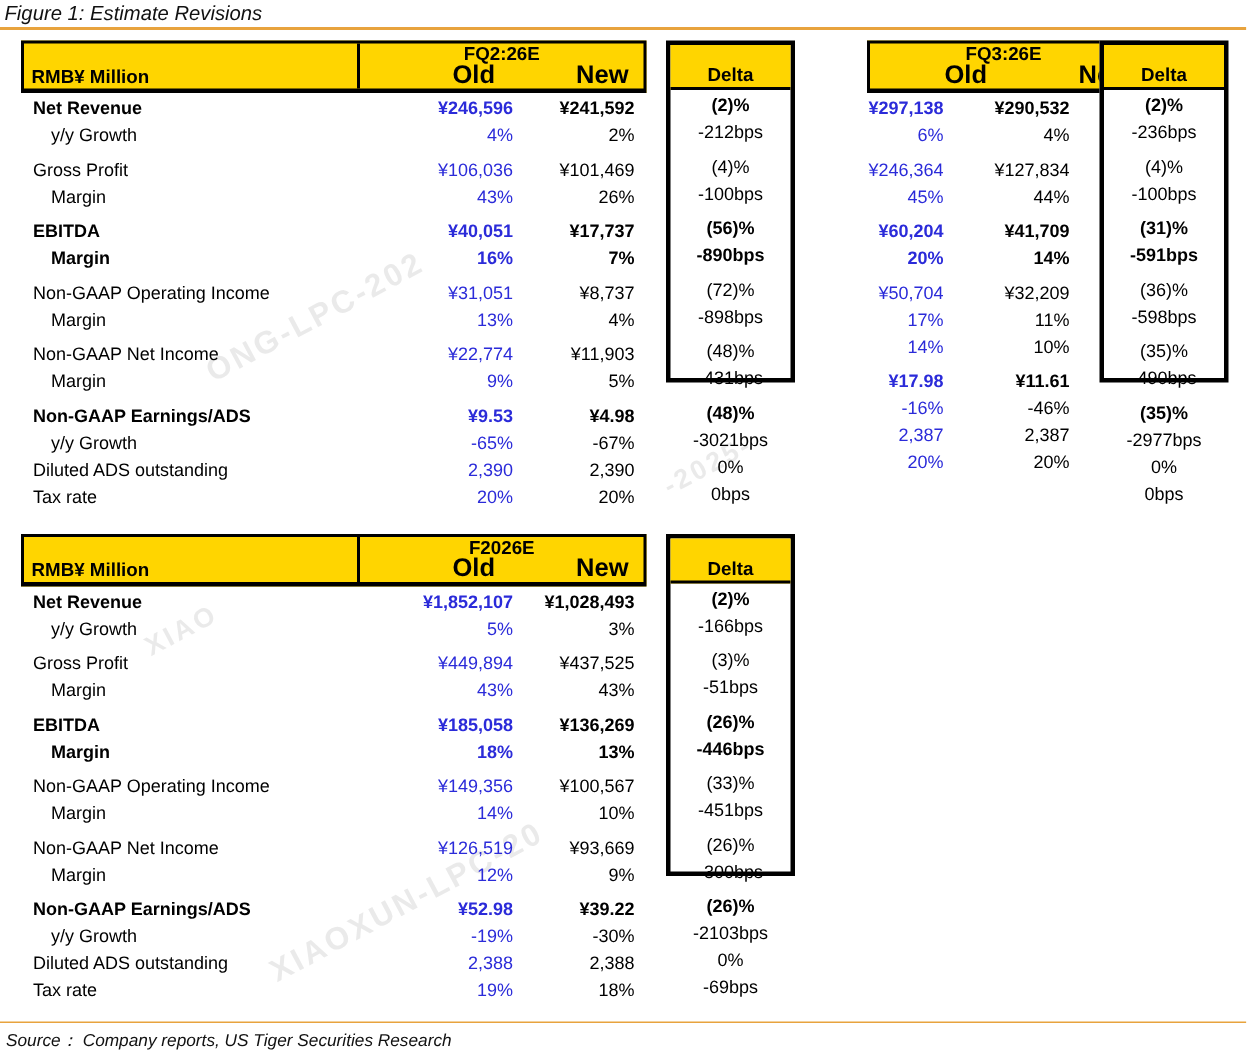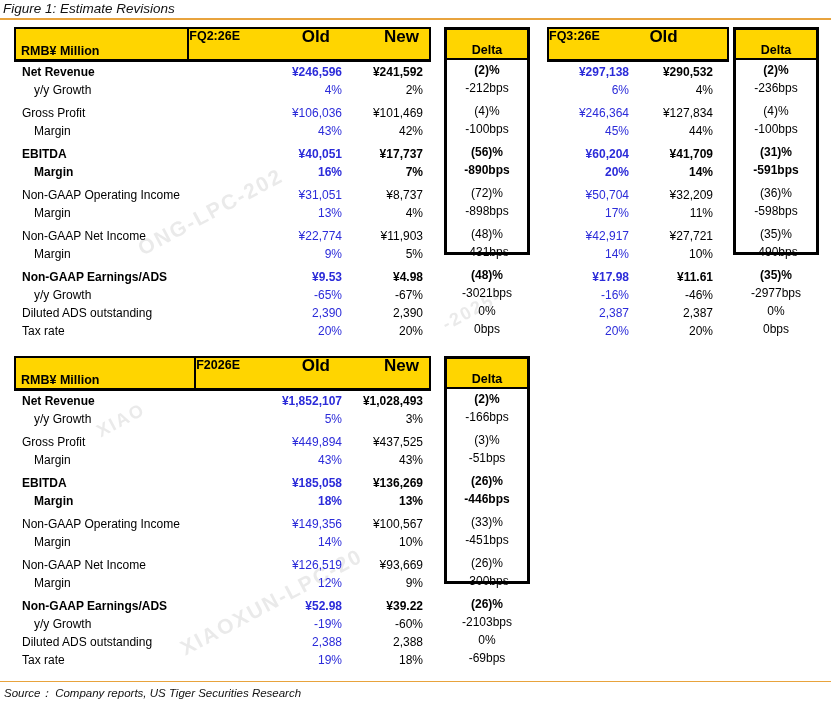--- a/index.html
+++ b/index.html
@@ -8,21 +8,21 @@
   .page { position:relative; width:831px; height:705px; background:#fff; overflow:hidden; }
 
   .fig-title { position:absolute; left:3px; top:1px; font-size:13.5px; font-style:italic; color:#111; }
   .top-rule { position:absolute; left:0; top:18px; width:831px; height:2px; background:#E8A33D; }
   .bottom-rule { position:absolute; left:0; top:681px; width:831px; height:1px; background:#E8A33D; }
   .source { position:absolute; left:4px; top:686px; font-size:11.5px; font-style:italic; color:#111; }
 
   
   .hdr { position:absolute; height:35px; background:#FFD500; border:2px solid #000; border-bottom:3px solid #000; display:flex; }
   .hdr-corner { width:224px; border-right:2px solid #000; display:flex; align-items:flex-end; padding:0 0 1px 5px; font-weight:bold; font-size:12.5px; }
-  .hdr-right { flex:1; display:flex; flex-direction:row; padding:1px 0 1px 0; }
+  .hdr-right { flex:1; display:flex; flex-direction:column; padding:1px 0 1px 0; }
   .hdr-period { text-align:center; font-weight:bold; font-size:12.5px; line-height:13px; }
   .hdr-cols { display:flex; font-weight:bold; font-size:17px; line-height:14px; }
   .labeled .h-old { width:104px; text-align:right; padding-right:14px; }
   .labeled .h-new { width:85px;  text-align:right; padding-right:10px; }
   .nolabel .h-old { width:96px;  text-align:right; padding-right:18px; }
   .nolabel .h-new { width:82px;  text-align:right; padding-right:4px; }
 
   
   .tbody { position:absolute; font-size:12px; color:#000; }
   .trow { display:flex; height:18px; line-height:18px; align-items:center; }
@@ -80,21 +80,21 @@
         <div class="cn">2%</div>
       </div>
       <div class="trow gap">
         <div class="cl">Gross Profit</div>
         <div class="co">¥106,036</div>
         <div class="cn">¥101,469</div>
       </div>
       <div class="trow">
         <div class="cl ind">Margin</div>
         <div class="co">43%</div>
-        <div class="cn">42%</div>
+        <div class="cn">26%</div>
       </div>
       <div class="trow bold gap">
         <div class="cl">EBITDA</div>
         <div class="co">¥40,051</div>
         <div class="cn">¥17,737</div>
       </div>
       <div class="trow bold">
         <div class="cl ind">Margin</div>
         <div class="co">16%</div>
         <div class="cn">7%</div>
@@ -181,21 +181,21 @@
         </div>
         <div class="trow">
           <div class="cd">0%</div>
         </div>
         <div class="trow">
           <div class="cd">0bps</div>
         </div>
       </div>
   </div>
 
-  <div class="hdr nolabel" style="left:547px; top:27px; width:182px;">
+  <div class="hdr nolabel" style="left:578px; top:27px; width:182px;">
     <div class="hdr-right">
       <div class="hdr-period">FQ3:26E</div>
       <div class="hdr-cols">
         <div class="h-old">Old</div>
         <div class="h-new">New</div>
       </div>
     </div>
   </div>
   <div class="tbody nolabel" style="left:549px; top:63px; width:178px;">
       <div class="trow bold">
@@ -222,24 +222,20 @@
         <div class="co">20%</div>
         <div class="cn">14%</div>
       </div>
       <div class="trow gap">
         <div class="co">¥50,704</div>
         <div class="cn">¥32,209</div>
       </div>
       <div class="trow">
         <div class="co">17%</div>
         <div class="cn">11%</div>
-      </div>
-      <div class="trow gap">
-        <div class="co">¥42,917</div>
-        <div class="cn">¥27,721</div>
       </div>
       <div class="trow">
         <div class="co">14%</div>
         <div class="cn">10%</div>
       </div>
       <div class="trow bold gap">
         <div class="co">¥17.98</div>
         <div class="cn">¥11.61</div>
       </div>
       <div class="trow">
@@ -365,21 +361,21 @@
         <div class="cn">9%</div>
       </div>
       <div class="trow bold gap">
         <div class="cl">Non-GAAP Earnings/ADS</div>
         <div class="co">¥52.98</div>
         <div class="cn">¥39.22</div>
       </div>
       <div class="trow">
         <div class="cl ind">y/y Growth</div>
         <div class="co">-19%</div>
-        <div class="cn">-60%</div>
+        <div class="cn">-30%</div>
       </div>
       <div class="trow">
         <div class="cl">Diluted ADS outstanding</div>
         <div class="co">2,388</div>
         <div class="cn">2,388</div>
       </div>
       <div class="trow">
         <div class="cl">Tax rate</div>
         <div class="co">19%</div>
         <div class="cn">18%</div>

